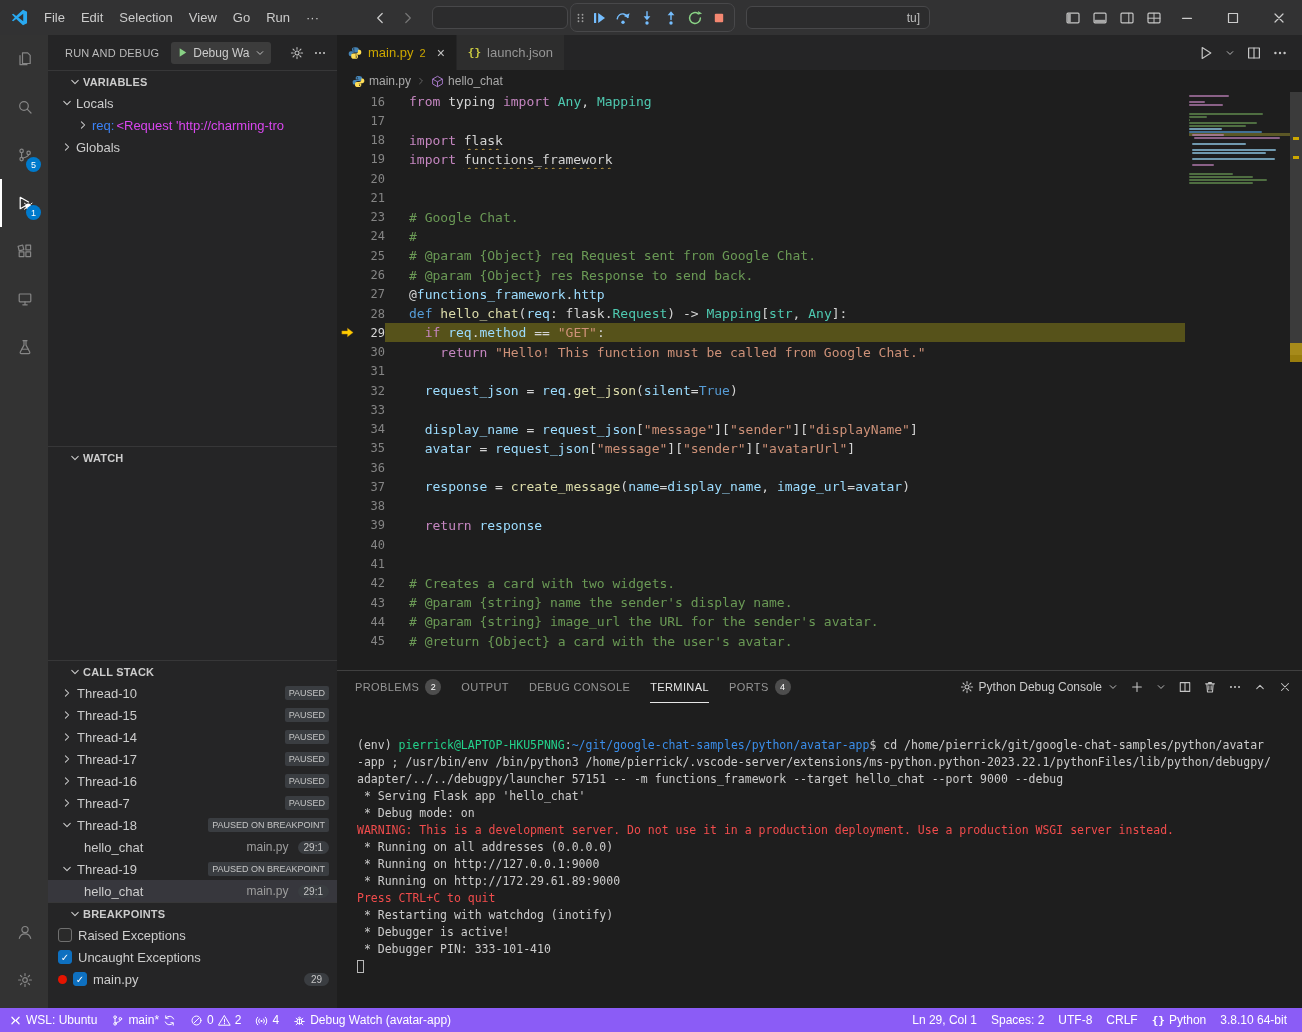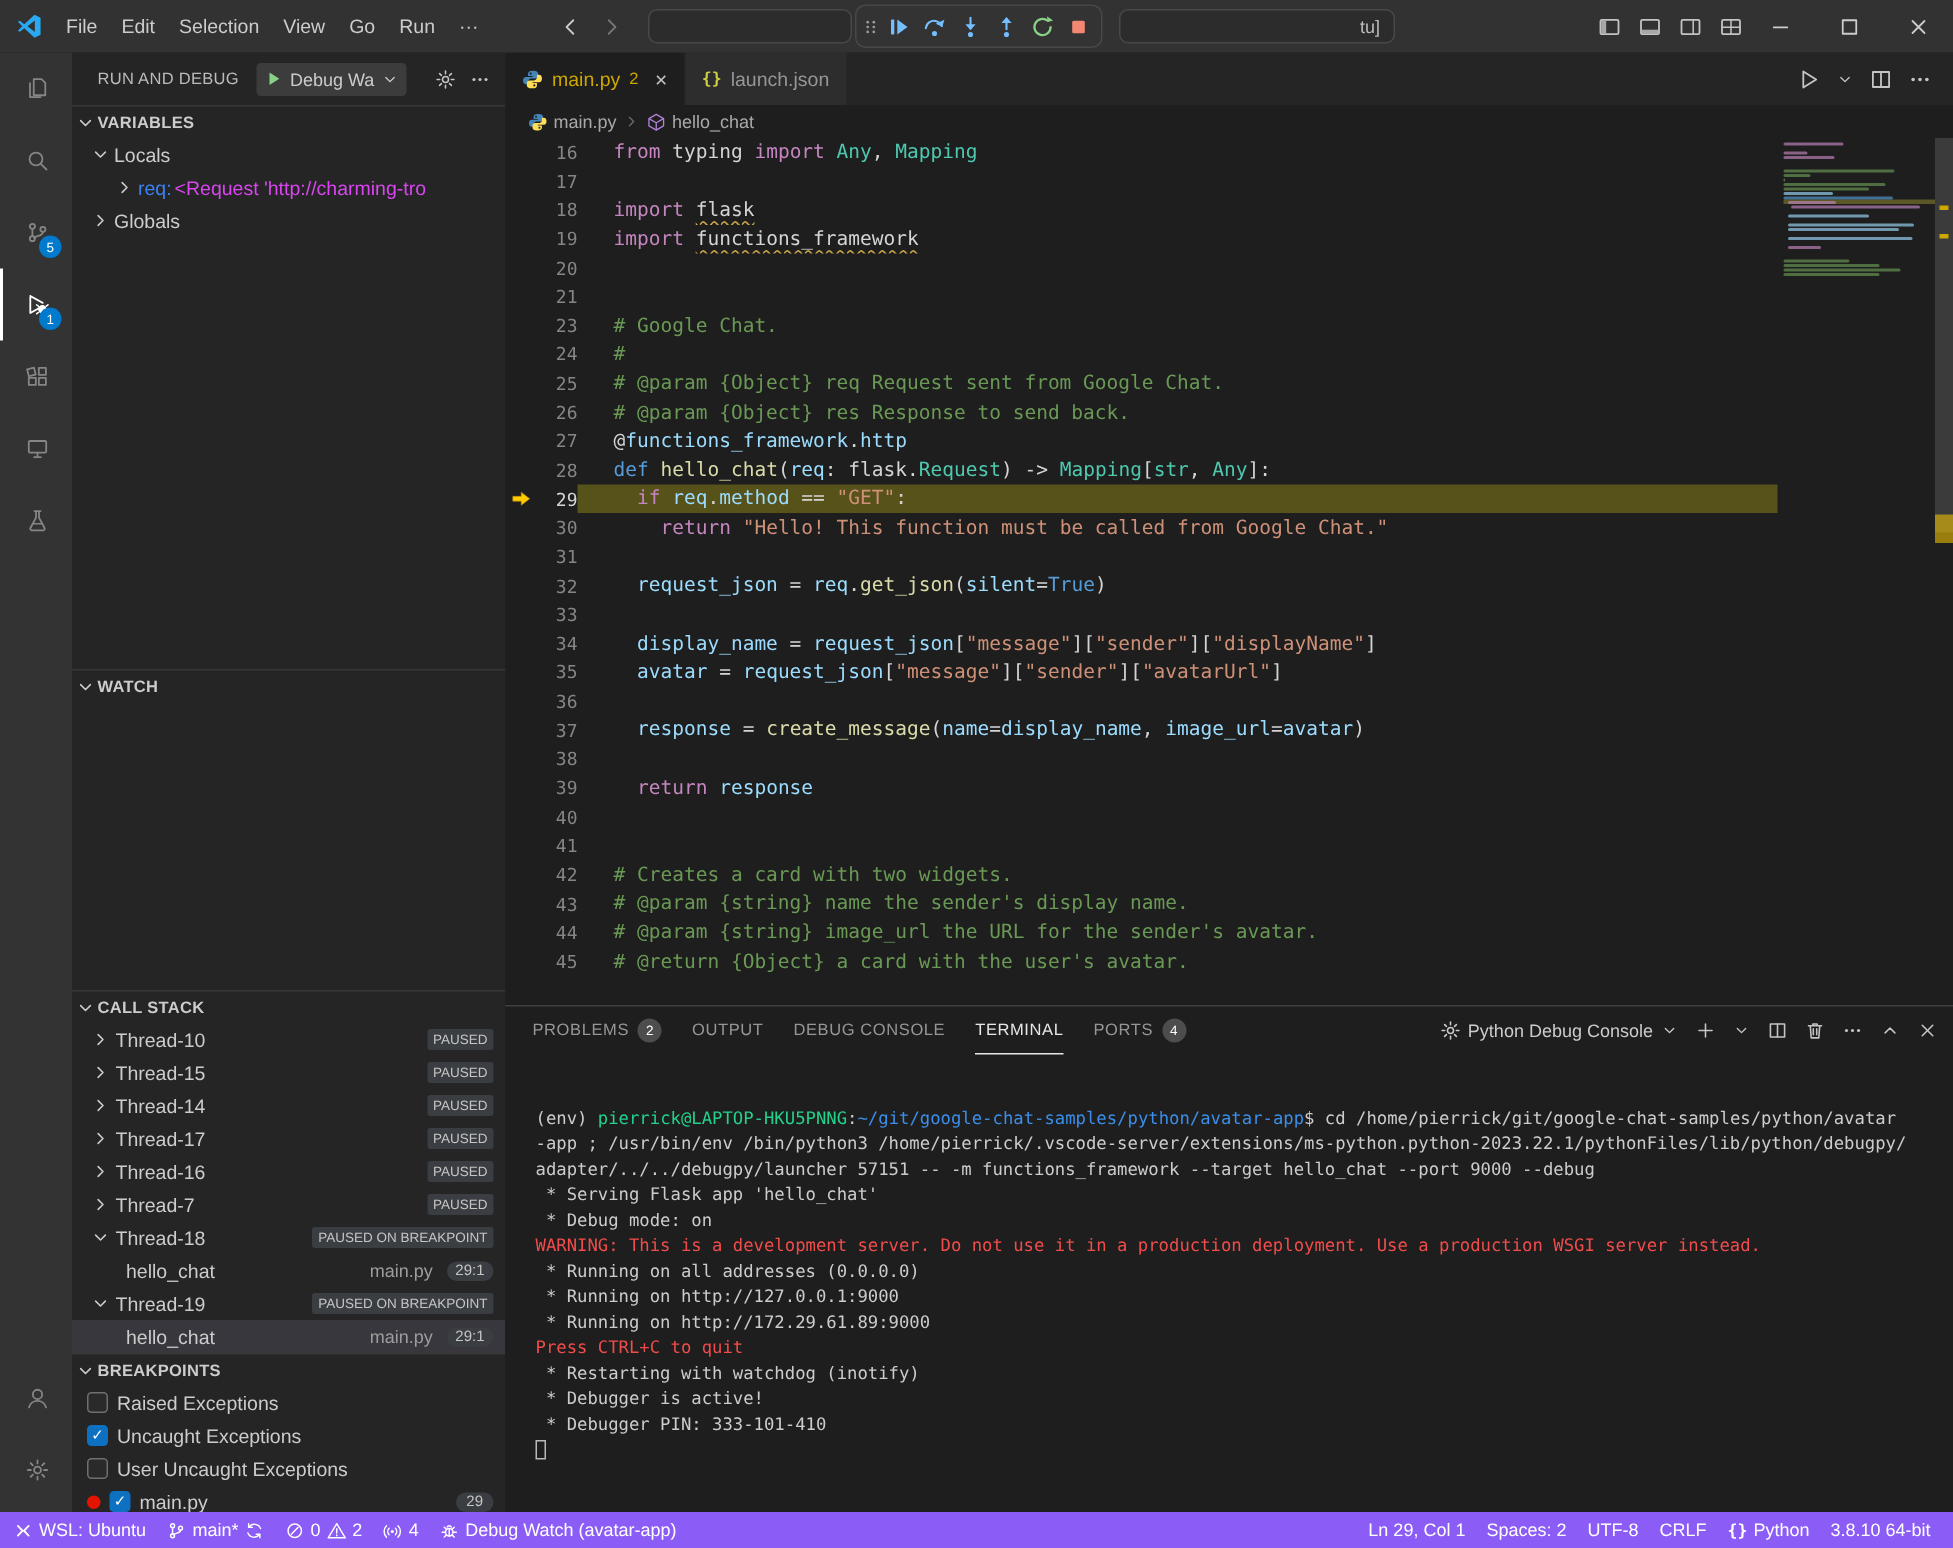--- a/index.html
+++ b/index.html
@@ -40,21 +40,21 @@
   .ab-bottom { margin-top:auto; display:flex; flex-direction:column; align-items:center; padding-bottom:4px; }
 
   
   .sidebar { width:289px; background:#252526; flex:none; display:flex; flex-direction:column; overflow:hidden; }
   .sb-header { height:35px; display:flex; align-items:center; padding:0 10px 0 17px; flex:none; }
   .sb-title { font-size:11px; color:#bbbbbb; white-space:nowrap; letter-spacing:.2px; }
   .launch-box { display:flex; align-items:center; background:#3c3c3c; border-radius:3px; height:22px; padding:0 5px; gap:4px; margin-left:12px; min-width:0; max-width:110px; }
   .launch-label { font-size:12px; color:#cccccc; white-space:nowrap; overflow:hidden; }
   .sb-actions { margin-left:auto; display:flex; gap:9px; color:#c5c5c5; }
   .sections { display:flex; flex-direction:column; flex:1; overflow:hidden; }
-  .section-h { height:22px; display:flex; align-items:center; gap:1px; padding-left:2px; font-size:11px; font-weight:bold; color:#cccccc; border-top:1px solid rgba(110,110,110,.25); flex:none; letter-spacing:.2px; }
+  .section-h { height:22px; display:flex; align-items:center; gap:1px; padding-left:20px; font-size:11px; font-weight:bold; color:#cccccc; border-top:1px solid rgba(110,110,110,.25); flex:none; letter-spacing:.2px; }
   .sec-vars { height:376px; } .sec-watch { height:214px; } .sec-stack { height:242px; } .sec-bp { flex:1; overflow:hidden; }
   .tree-row { height:22px; display:flex; align-items:center; gap:2px; padding:0 8px 0 12px; font-size:13px; color:#cccccc; white-space:nowrap; overflow:hidden; }
   .tree-row.indent { padding-left:28px; }
   .var-name { color:#3b82f6; }
   .var-value { color:#d946ef; overflow:hidden; }
   .cs-row { height:22px; display:flex; align-items:center; gap:3px; padding:0 8px 0 12px; font-size:13px; color:#cccccc; white-space:nowrap; }
   .cs-frame { padding-left:36px; }
   .cs-badge { margin-left:auto; background:#3a3d41; color:#c5c5c5; font-size:9px; padding:2px 4px; border-radius:2px; flex:none; }
   .cs-file { margin-left:auto; color:#9d9d9d; font-size:12px; }
   .cs-loc { background:#3a3d41; border-radius:7px; padding:1px 6px; font-size:10px; color:#c5c5c5; margin-left:6px; }
@@ -537,24 +537,20 @@
           <div id="bp-rows">
               <div class="bp-row">
                 <span class="chk"></span>
                 <span class="bp-label">Raised Exceptions</span>
               </div>
               <div class="bp-row">
                 <span class="chk on">✓</span>
                 <span class="bp-label">Uncaught Exceptions</span>
               </div>
               <div class="bp-row">
-                <span class="chk"></span>
-                <span class="bp-label">User Uncaught Exceptions</span>
-              </div>
-              <div class="bp-row">
                 <span class="bp-dot"></span>
                 <span class="chk on">✓</span>
                 <span class="bp-label">main.py</span>
                 <span class="bp-num">29</span>
               </div>
             </div>
         </div>
       </div>
     </div>
 

